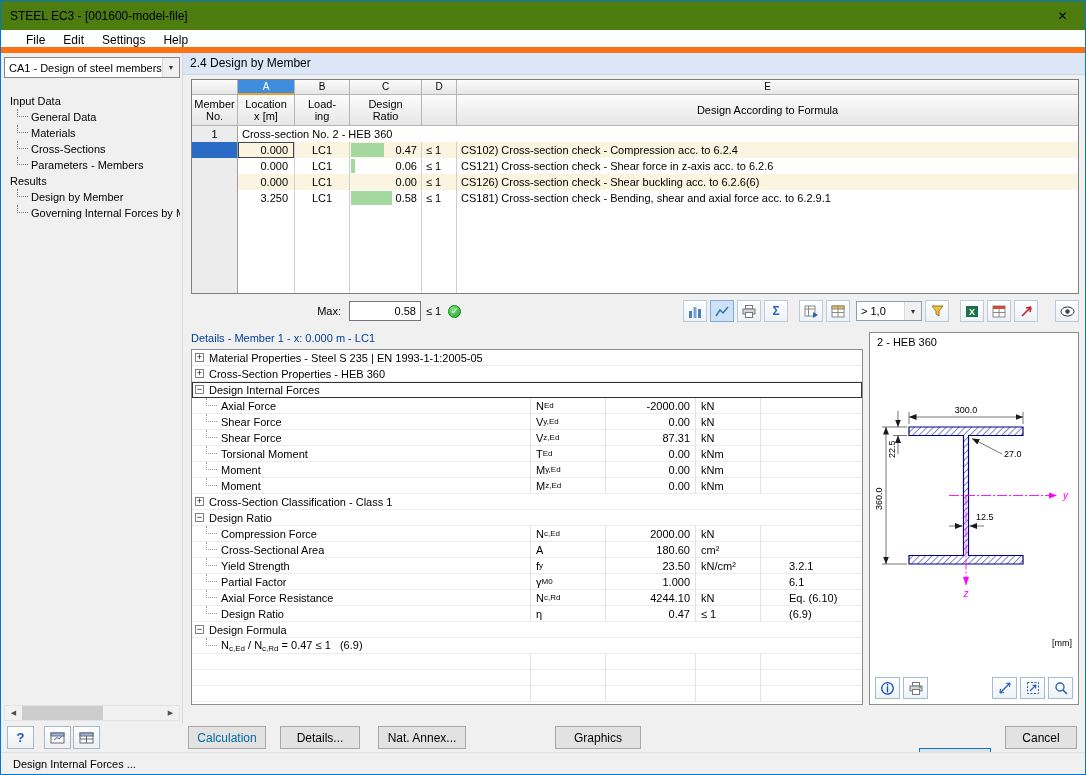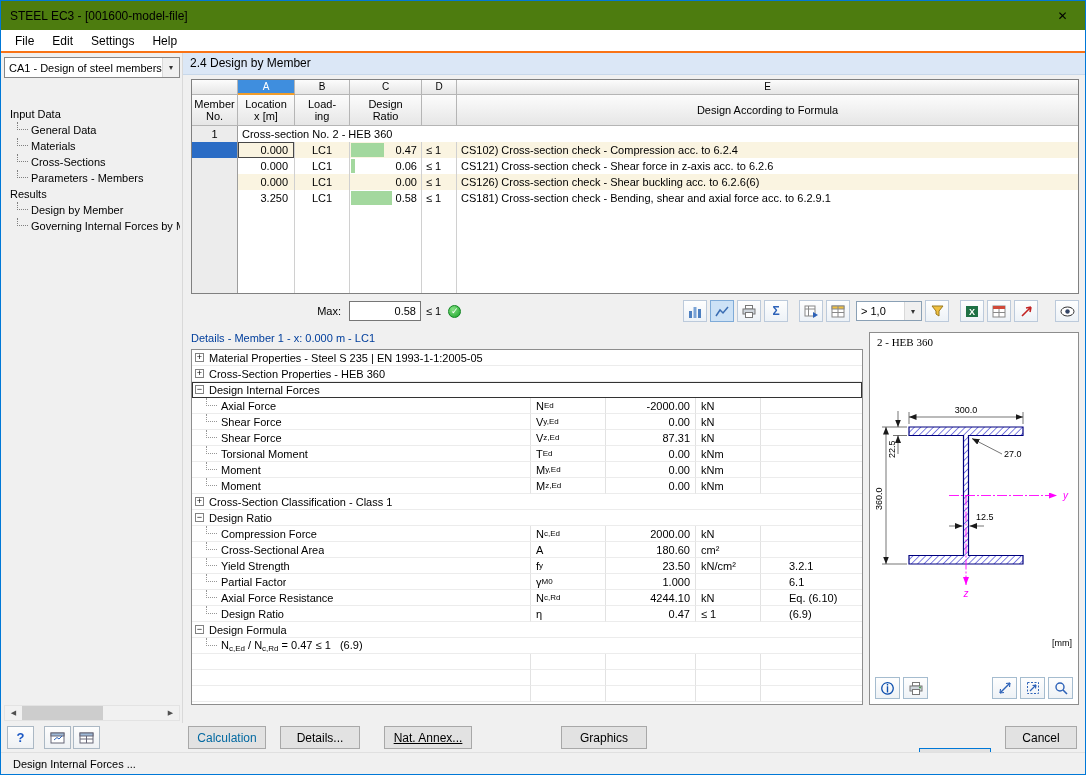--- a/index.html
+++ b/index.html
@@ -3,24 +3,24 @@
 <meta charset="utf-8">
 <style>
 *{margin:0;padding:0;box-sizing:border-box;}
 body{font-family:"Liberation Sans","DejaVu Sans",sans-serif;font-size:12px;color:#000;background:#fff;}
 button{font-family:inherit;color:#000;cursor:default;}
 sub{font-size:8px;vertical-align:-2px;}
 .window{width:1086px;height:775px;border:1px solid #0078d7;background:#f0f0f0;display:flex;flex-direction:column;overflow:hidden;position:relative;}
 .titlebar{height:29px;background:#4d7c0f;display:flex;align-items:center;flex:none;}
 .titlebar .title{padding-left:9px;}
 .close-btn{margin-left:auto;width:45px;height:100%;display:flex;align-items:center;justify-content:center;font-size:12px;}
-.menubar{height:23px;background:#fff;border-bottom:2px solid #f97316;display:flex;align-items:center;padding-left:5px;flex:none;}
+.menubar{height:23px;background:#fff;border-bottom:6px solid #f97316;display:flex;align-items:flex-start;padding-left:16px;flex:none;}
 .menu-item{padding:3px 9px;}
 .content{height:670px;display:flex;flex:none;}
-.left-panel{width:182px;flex:none;display:flex;flex-direction:column;padding:4px 2px 2px 3px;border-right:1px solid #d9d9d9;gap:13px;}
+.left-panel{width:182px;flex:none;display:flex;flex-direction:column;padding:4px 2px 2px 3px;border-right:1px solid #d9d9d9;}
 .case-combo{height:21px;border:1px solid #878787;background:#fff;display:flex;align-items:center;font-size:11px;flex:none;}
 .combo-text{flex:1;padding-left:4px;white-space:nowrap;overflow:hidden;}
 .combo-arrow{width:17px;align-self:stretch;display:flex;align-items:center;justify-content:center;font-size:8px;color:#333;background:#f0f0f0;border-left:1px solid #d9d9d9;flex:none;}
 .tree{flex:1;padding-top:7px;overflow:hidden;margin-top:8px;}
 .tree-item{height:16px;display:flex;align-items:center;font-size:11px;white-space:nowrap;overflow:hidden;}
 .tree-item.lvl0{padding-left:6px;}
 .stub{width:11px;height:8px;border-left:1px dotted #7f7f7f;border-bottom:1px dotted #7f7f7f;margin:0 3px 8px 13px;flex:none;}
 .hscroll{height:16px;flex:none;display:flex;align-items:center;background:#f1f1f1;border:1px solid #e3e3e3;}
 .sb-btn{width:17px;height:14px;display:flex;align-items:center;justify-content:center;font-size:7px;color:#505050;background:#f1f1f1;border:none;flex:none;}
 .sb-track{flex:1;height:14px;position:relative;}
@@ -74,21 +74,21 @@
 .c-full{grid-column:1/-1;border-right:none;}
 .expander{width:9px;height:9px;border:1px solid #828282;background:#fff;font-size:9px;line-height:7px;text-align:center;margin:0 5px 0 3px;flex:none;}
 .d-label{white-space:nowrap;overflow:hidden;}
 .d-stub{width:11px;height:8px;border-left:1px dotted #969696;border-bottom:1px dotted #969696;margin:0 4px 8px 14px;flex:none;}
 .c-sym{padding-left:5px;}
 .c-val{justify-content:flex-end;padding-right:5px;}
 .c-unit{padding-left:5px;}
 .c-ref{padding-left:28px;border-right:none;}
 .d-selected{outline:1px solid #333;outline-offset:-1px;}
 .shape-panel{width:210px;margin-left:6px;border:1px solid #8d8d8d;background:#fff;position:relative;flex:none;display:flex;flex-direction:column;}
-.shape-title{font-size:11px;padding:3px 0 0 7px;flex:none;font-family:Liberation Serif, serif;}
+.shape-title{font-size:11px;padding:3px 0 0 7px;flex:none;}
 .shape-svg{display:block;margin:1px auto 0;}
 .shape-footer{position:absolute;left:5px;right:5px;bottom:5px;display:flex;align-items:center;}
 .sp-btn{width:25px;height:22px;border:1px solid #a5bccf;background:linear-gradient(#fefefe,#eef2f6);display:flex;align-items:center;justify-content:center;margin-right:3px;padding:0;}
 .sp-right{margin-left:auto;display:flex;}
 .sp-right .sp-btn{margin-right:0;margin-left:3px;}
 .info-glyph{font-size:13px;color:#0e4fae;font-weight:bold;line-height:1;}
 .footer{height:29px;display:flex;align-items:center;padding:0 8px 0 6px;flex:none;}
 .icon-btn{width:27px;height:23px;border:1px solid #abb8c4;background:linear-gradient(#fdfdfd,#eef1f4);display:flex;align-items:center;justify-content:center;margin-right:2px;padding:0;}
 .help-glyph{color:#1a57c4;font-weight:bold;font-size:13px;}
 .btn{height:23px;border:1px solid #a8a8a8;background:#e2e2e2;font-size:12px;display:flex;align-items:center;justify-content:center;}
@@ -625,21 +625,21 @@
     <button class="icon-btn">
         <svg width="15" height="12" viewBox="0 0 15 12">
           <rect x="1" y="1" width="13" height="10" fill="#fff" stroke="#667"></rect>
           <rect x="1" y="1" width="13" height="3" fill="#9db8d6" stroke="#667"></rect>
           <line x1="1" y1="7" x2="14" y2="7" stroke="#667"></line>
           <line x1="7.5" y1="4" x2="7.5" y2="11" stroke="#667"></line>
         </svg>
       </button>
     <button class="btn disabled" style="width:78px;margin-left:86px;">Calculation</button>
     <button class="btn" style="width:80px;margin-left:14px;">Details...</button>
-    <button class="btn" style="width:88px;margin-left:24px;text-decoration:underline;">Nat. Annex...</button>
+    <button class="btn" style="width:88px;margin-left:18px;">Nat. Annex...</button>
     <button class="btn" style="width:86px;margin-left:89px;">Graphics</button>
     <button class="btn ok" style="width:72px;margin-left:auto;">OK</button>
     <button class="btn" style="width:72px;margin-left:14px;">Cancel</button>
   </div>
 
   <div class="statusbar">
     <span>Design Internal Forces ...</span>
   </div>
 </div>
 

